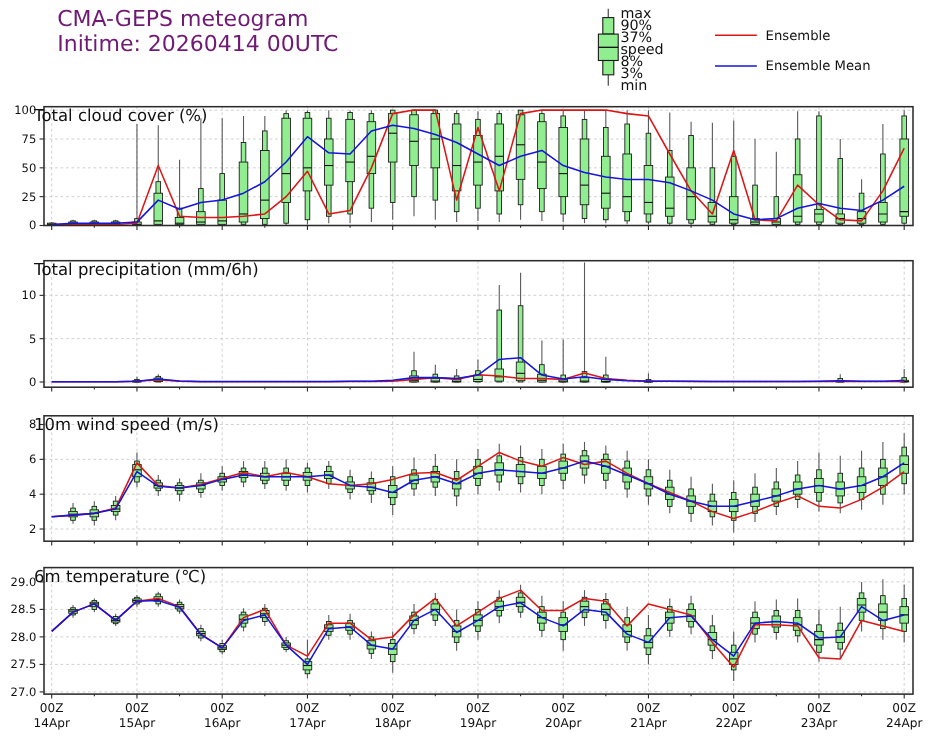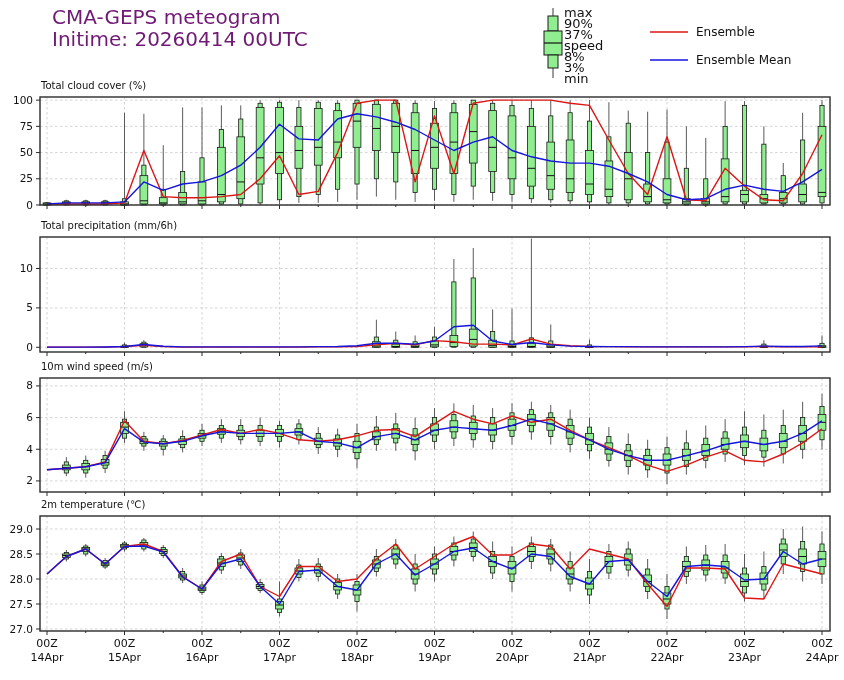--- a/index.html
+++ b/index.html
@@ -3,21 +3,21 @@
 <meta charset="utf-8">
 <style>
   html,body{margin:0;padding:0;background:#fff;}
   #stage{
     position:relative;width:844px;height:680px;background:#ffffff;
     font-family:"DejaVu Sans","Liberation Sans",sans-serif;color:#111;
     overflow:hidden;
   }
   #chart{position:absolute;left:0;top:0;}
   .hdr{position:absolute;left:52px;top:6px;line-height:22px;font-size:20px;color:#701a75;}
-  .panel-title{position:absolute;left:41px;font-size:10px;color:#111;}
+  .panel-title{position:absolute;left:31px;font-size:15px;color:#111;margin-top:16px;}
   .pt1{top:80px}.pt2{top:220px}.pt3{top:361px}.pt4{top:499px}
   .legend-box-labels{position:absolute;left:564px;top:7px;font-size:13px;line-height:11px;color:#111;}
   .legend-line-label{position:absolute;font-size:12px;color:#111;}
   .ll1{left:696px;top:25px}.ll2{left:696px;top:53px}
 </style>
 </head>
 <body>
 
 <div id="stage">
   <svg id="chart" width="844" height="680">
@@ -801,14 +801,14 @@
     <div>3%</div>
     <div>min</div>
   </div>
 
   <div class="legend-line-label ll1">Ensemble</div>
   <div class="legend-line-label ll2">Ensemble Mean</div>
 
   <div class="panel-title pt1">Total cloud cover (%)</div>
   <div class="panel-title pt2">Total precipitation (mm/6h)</div>
   <div class="panel-title pt3">10m wind speed (m/s)</div>
-  <div class="panel-title pt4">2m temperature (℃)</div>
+  <div class="panel-title pt4">6m temperature (℃)</div>
 </div>
 
 </body></html>

